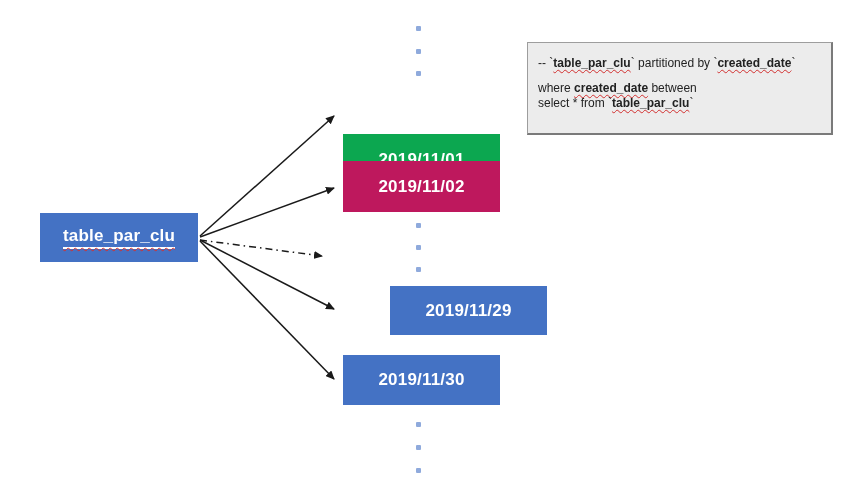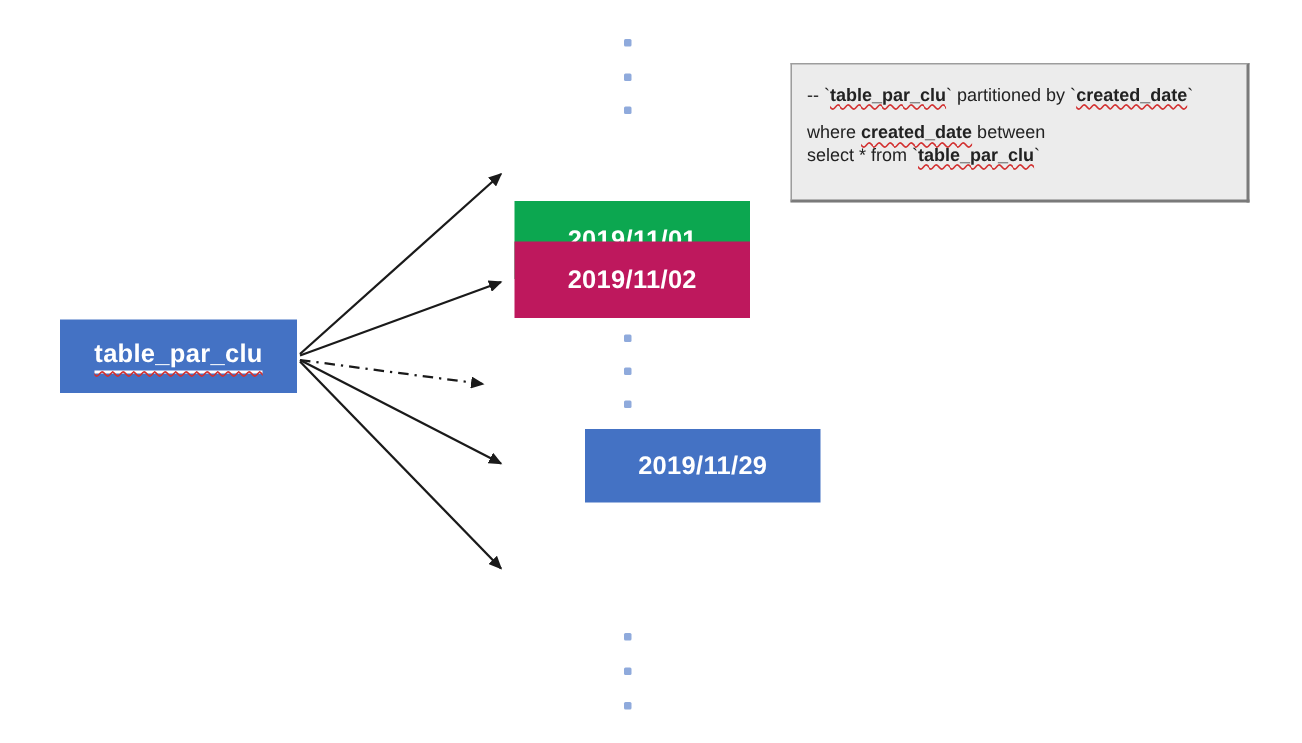--- a/index.html
+++ b/index.html
@@ -67,20 +67,23 @@
 
   <div class="node node-p0">
     <span>2019/11/01</span>
   </div>
   <div class="node node-p1">
     <span>2019/11/02</span>
   </div>
   <div class="node node-p2">
     <span>2019/11/29</span>
   </div>
+  <div class="node node-p3">
+    <span>2019/11/30</span>
+  </div>
 
   <div class="dot d-t0"></div>
   <div class="dot d-t1"></div>
   <div class="dot d-t2"></div>
   <div class="dot d-m0"></div>
   <div class="dot d-m1"></div>
   <div class="dot d-m2"></div>
   <div class="dot d-b0"></div>
   <div class="dot d-b1"></div>
   <div class="dot d-b2"></div>

